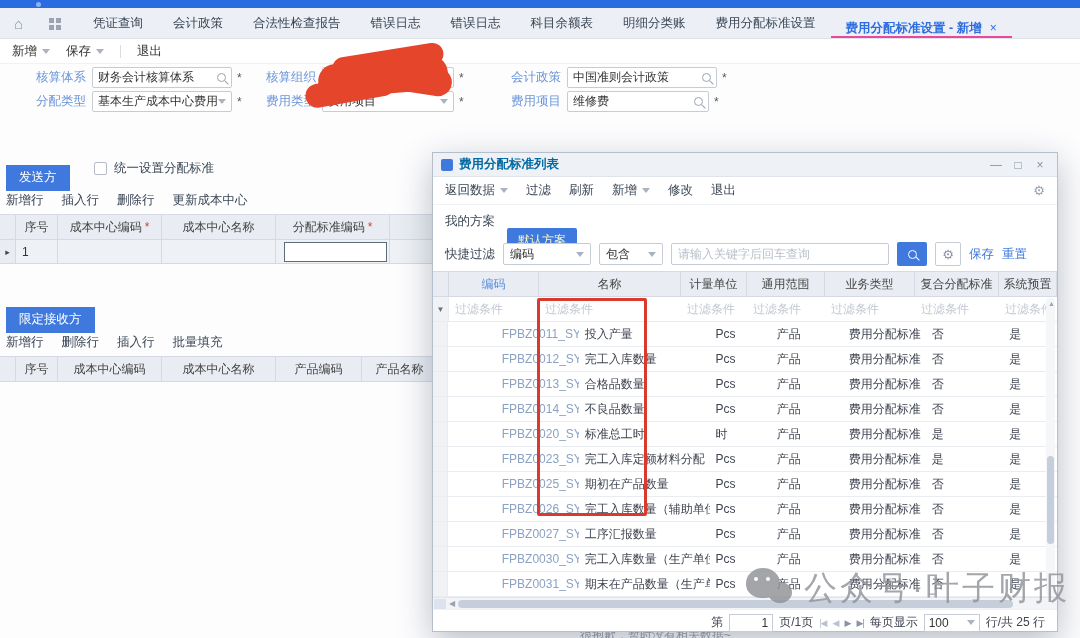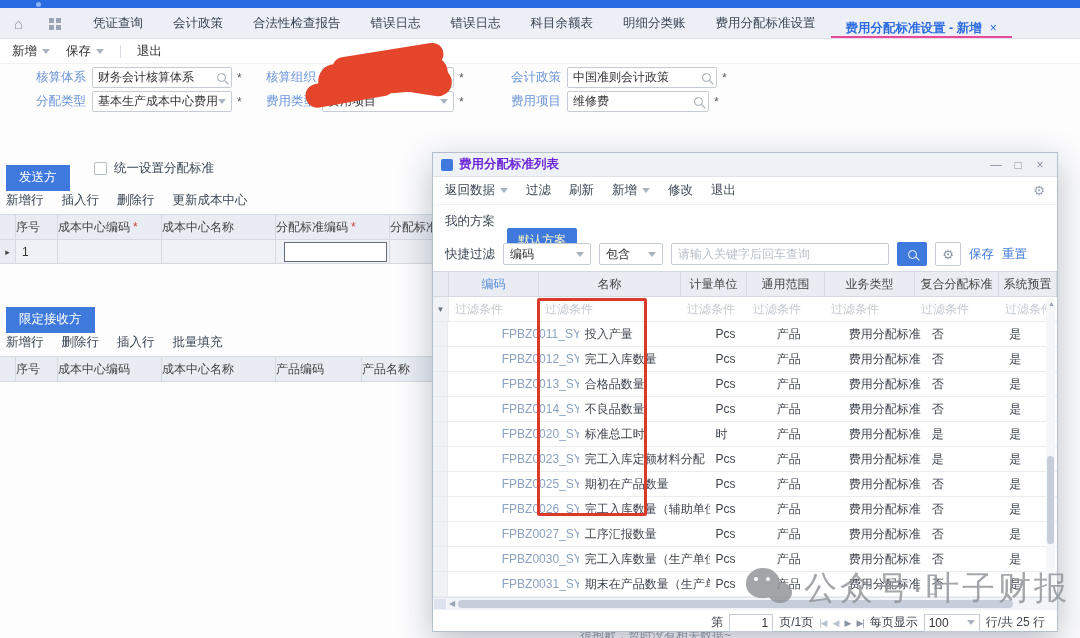--- a/index.html
+++ b/index.html
@@ -37,21 +37,21 @@
   .mag.white{border-color:#fff;}
   .mag.white::after{background:#fff;}
   .cbrow{position:absolute;left:94px;top:116px;display:flex;align-items:center;gap:7px;font-size:12.5px;color:#3a4554;margin-top:44px;}
   .cbox{width:13px;height:13px;border:1px solid #b4bcc7;background:#fff;border-radius:2px;}
 
   
   .section-tab{position:absolute;background:var(--accent);color:#fff;font-size:12.5px;padding:4px 13px 5px;z-index:1;}
   .sec-toolbar{position:absolute;display:flex;gap:18px;font-size:12.5px;color:#3a4554;}
   .grid-table{position:absolute;left:0;width:622px;}
   .ghead{display:flex;height:26px;background:#e9edf3;border-top:1px solid #d5dae2;border-bottom:1px solid #d5dae2;}
-  .gh{display:flex;align-items:center;justify-content:flex-start;border-right:1px solid #d5dae2;font-size:12px;color:#444;white-space:nowrap;overflow:hidden;}
+  .gh{display:flex;align-items:center;justify-content:center;border-right:1px solid #d5dae2;font-size:12px;color:#444;white-space:nowrap;overflow:hidden;}
   .gh .req{color:#d0453a;margin-left:3px;}
   .grow{display:flex;height:24px;border-bottom:1px solid #d5dae2;}
   .gc{border-right:1px solid #d5dae2;background:#eef1f5;display:flex;align-items:center;font-size:12px;color:#333;padding-left:6px;}
   .sw-gut{width:16px;background:#e9edf3;justify-content:center;padding-left:0;}
   .sw-seq{width:42px;}
   .sw-a{width:104px;}
   .sw-b{width:114px;}
   .sw-c{width:114px;}
   .sw-d{flex:1;}
   .rw-gut{width:16px;background:#e9edf3;justify-content:center;padding-left:0;}
@@ -61,21 +61,21 @@
   .rw-c{width:86px;}
   .rw-d{width:76px;}
   .rw-e{flex:1;}
   .cell-editor{width:108px;height:20px;margin:0 2px;background:#fff;border:1px solid #5f6b7a;}
   .row-marker{font-size:9px;color:#444;}
 
   
   .dialog{position:absolute;left:432px;top:152px;width:626px;height:480px;background:#fff;border:1px solid #b5bfcc;box-shadow:0 10px 32px rgba(40,55,80,.32);display:flex;flex-direction:column;z-index:10;}
   .dtitle{height:24px;background:#eef1f6;border-bottom:1px solid #dfe3ea;display:flex;align-items:center;padding:0 8px;gap:6px;flex:none;}
   .dtitle .appico{width:12px;height:12px;background:var(--accent);border-radius:2px;flex:none;}
-  .dtitle .ttext{font-size:12.5px;font-weight:bold;color:#6d28d9;}
+  .dtitle .ttext{font-size:12.5px;font-weight:bold;color:#0369a1;}
   .winbtns{margin-left:auto;display:flex;gap:4px;}
   .winbtn{width:18px;text-align:center;font-size:12px;color:#8a93a3;}
   .dtoolbar{height:28px;display:flex;align-items:center;padding:0 12px;gap:18px;font-size:12.5px;color:#3a4554;border-bottom:1px solid #f0f2f5;flex:none;}
   .dt-item{display:flex;align-items:center;gap:5px;white-space:nowrap;}
   .dt-right{margin-left:auto;display:flex;align-items:center;gap:8px;color:#98a1ae;font-size:13px;}
   .dscheme{height:32px;display:flex;align-items:center;padding:0 12px;gap:12px;font-size:12.5px;color:#3a4554;flex:none;}
   .plan-btn{background:var(--accent);color:#fef9c3;font-size:12px;padding:4px 11px;border-radius:2px;margin-top:39px;}
   .dfilter{height:34px;display:flex;align-items:center;padding:0 12px;gap:8px;font-size:12.5px;color:#3a4554;flex:none;}
   .dsel{height:22px;border:1px solid #c6ccd6;border-radius:2px;display:flex;align-items:center;justify-content:space-between;padding:0 6px;font-size:12px;color:#333;background:#fff;}
   .dsel.w1{width:88px;}

